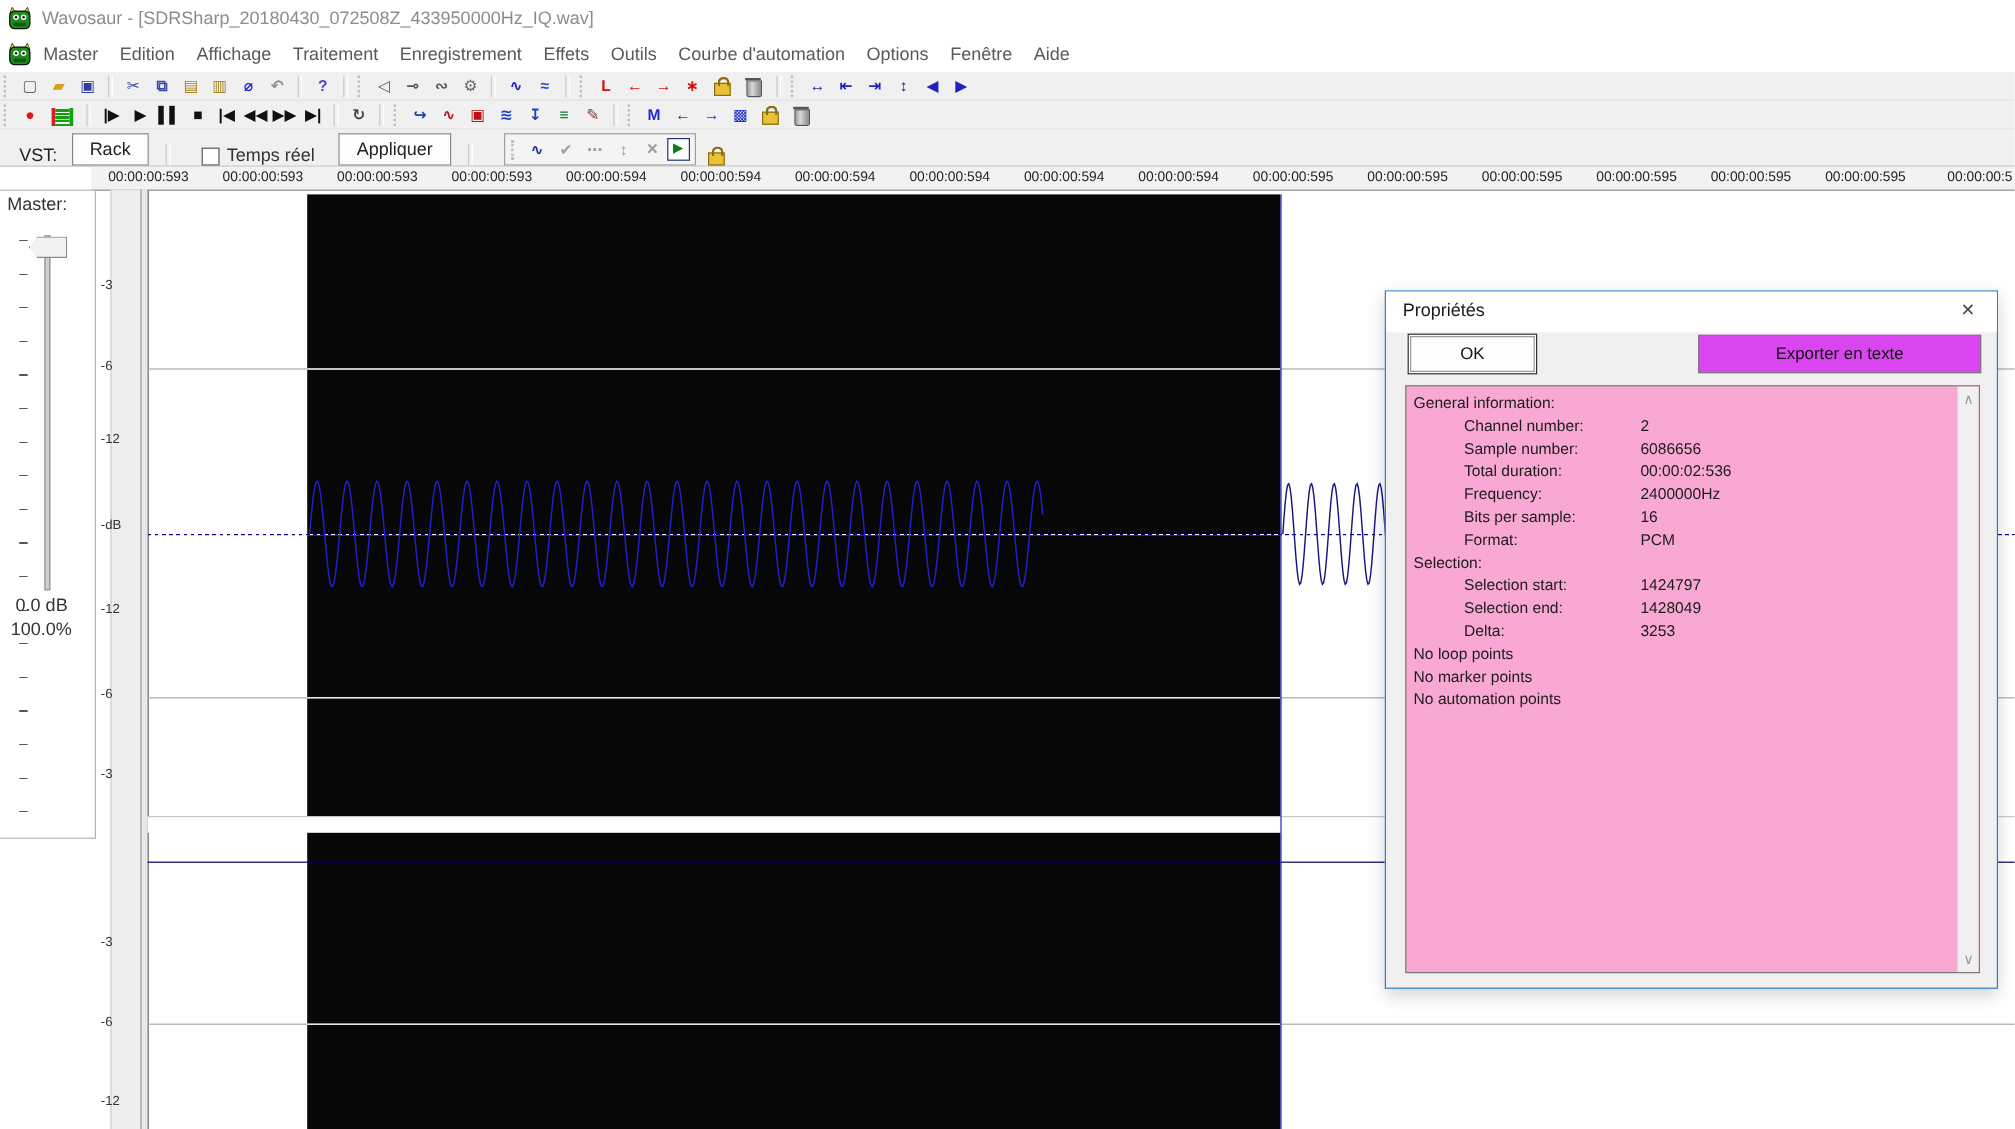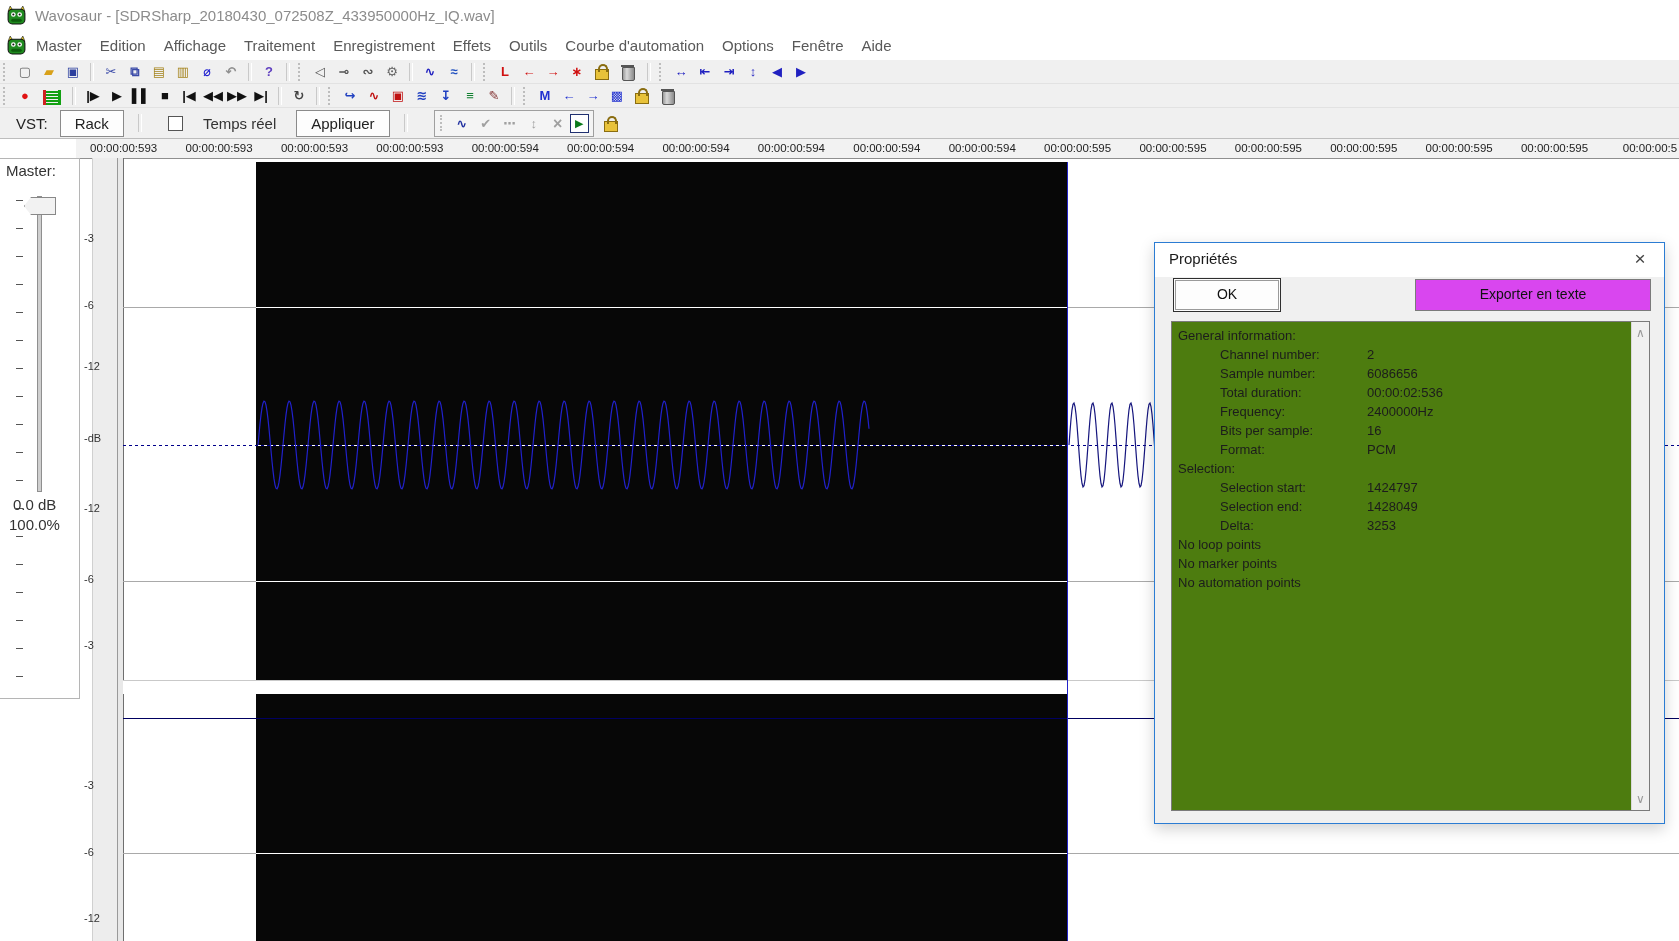--- a/index.html
+++ b/index.html
@@ -28,26 +28,26 @@
        border:2px solid #8a6d10;border-bottom:none;border-radius:5px 5px 0 0;}
   .icon-trash{position:relative;display:inline-block;width:11px;height:12px;margin:4px 7px 0 7px;
        background:linear-gradient(90deg,#9a9a9a,#d9d9d9 35%,#8a8a8a);border:1px solid #555;
        border-radius:0 0 2px 2px;flex:none;}
   .icon-trash:before{content:"";position:absolute;left:-2px;top:-3px;width:13px;height:2px;background:#555;}
   .icon-meter{display:inline-block;width:12px;height:15px;margin:3px 6px 0 6px;flex:none;
        background:repeating-linear-gradient(0deg,#12a012 0 2px,#f0f0f0 2px 3px);
        border-left:3px solid #d02020;border-right:3px solid #12a012;}
   
   #vstrow{left:0;top:108px;width:1679px;height:30px;background:#f0f0f0;border-bottom:1px solid #bdbdbd;
-          display:flex;align-items:center;}
+          display:flex;align-items:flex-end;}
   #vstrow .lbl{font-size:15px;color:#222;margin-left:16px;}
   .wbtn{background:#fdfdfd;border:1px solid #8a8a8a;font-size:15px;color:#222;height:25px;
         padding:0 14px;margin-left:12px;display:flex;align-items:center;flex:none;cursor:default;}
   .chk{width:13px;height:13px;background:#fff;border:1px solid #555;margin-left:18px;flex:none;}
-  #vstrow .chklbl{font-size:15px;color:#333;margin-left:20px;}
+  #vstrow .chklbl{font-size:15px;color:#333;margin-left:6px;}
   #autobox{display:flex;align-items:center;border:1px solid #9f9f9f;background:#f4f4f4;height:25px;
         margin-left:20px;padding:0 4px 0 2px;}
   .playbox{border:1.5px solid #203070;width:17px;height:17px;line-height:16px;text-align:center;
         font-size:11px;display:inline-block;background:#fff;flex:none;}
   
   #ruler{left:0;top:139px;width:1679px;height:19px;background:#fff;}
   #ruler .band{position:absolute;left:76px;top:0;width:1603px;height:19px;background:#f2f2f2;
         border-bottom:1px solid #8f8f8f;display:flex;overflow:hidden;}
   .rlab{flex:none;width:95.4px;text-align:center;font-size:11.5px;color:#222;line-height:18px;}
   
@@ -81,21 +81,21 @@
         border:1px solid #2b7cd3;box-shadow:0 5px 14px rgba(0,0,0,.18);}
   #dlg-title{position:absolute;left:0;top:0;width:100%;height:34px;background:#fff;}
   #dlg-title .cap{position:absolute;left:14px;top:7px;font-size:15px;color:#1a1a1a;}
   #dlg-close{position:absolute;right:12px;top:4px;font-size:19px;color:#444;width:24px;height:24px;
         text-align:center;line-height:24px;cursor:default;}
   #dlg-ok{position:absolute;left:18px;top:35px;width:106px;height:32px;background:#fdfdfd;
         border:1px solid #2f2f2f;box-shadow:inset 0 0 0 1px #fdfdfd,inset 0 0 0 2px #9a9a9a;
         font-size:14px;color:#111;text-align:center;line-height:30px;cursor:default;}
   #dlg-export{position:absolute;left:260px;top:36px;width:234px;height:30px;background:#d946ef;
         border:1px solid #7a7a7a;font-size:14px;color:#111;text-align:center;line-height:28px;cursor:default;}
-  #dlg-list{position:absolute;left:16px;top:78px;width:477px;height:488px;background:#4d7c0f;
+  #dlg-list{position:absolute;left:16px;top:78px;width:477px;height:488px;background:#f9a8d4;
         border:1px solid #7a7a7a;overflow:hidden;}
   .prow{position:relative;height:19px;font-size:13px;color:#1c1c1c;white-space:nowrap;}
   .prow .pl{position:absolute;left:6px;top:2px;}
   .prow.ind .pl{left:48px;}
   .prow .pv{position:absolute;left:195px;top:2px;}
   #dlg-scroll{position:absolute;right:0;top:0;width:17px;height:100%;background:#f0f0f0;
         border-left:1px solid #d9d9d9;}
   #dlg-scroll .sc{position:absolute;left:0;width:17px;text-align:center;font-size:12px;color:#999;}
   .t{cursor:default;}
 </style>

